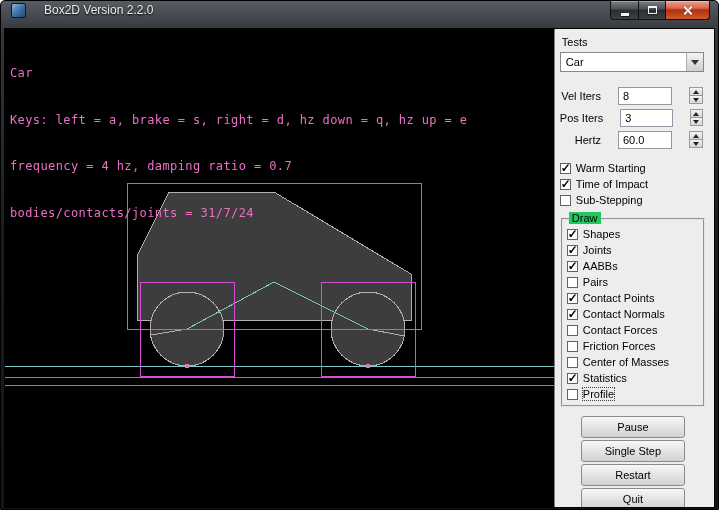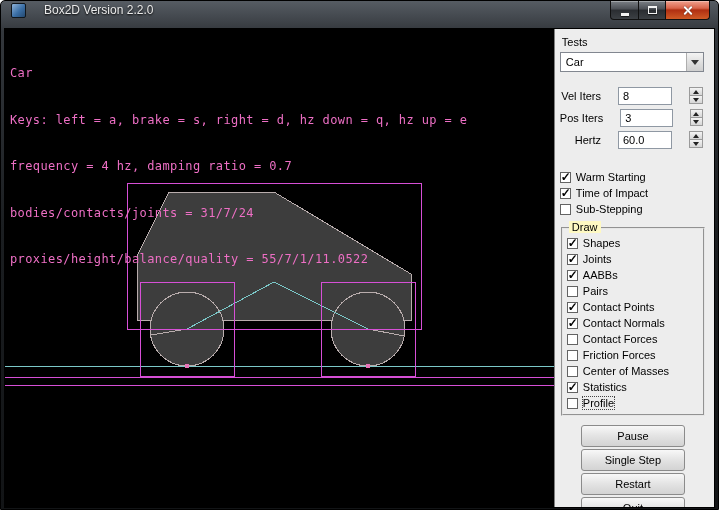--- a/index.html
+++ b/index.html
@@ -76,31 +76,31 @@
   .spin-box { width:54px; height:18px; background:#fff; border:1px solid #8f98a3; display:flex; align-items:center; padding:0 4px; }
   .spin-btns { display:flex; flex-direction:column; width:14px; }
   .spin-btn {
     height:9px; display:flex; align-items:center; justify-content:center;
     background:linear-gradient(#f4f4f4,#d6d6d6); border:1px solid #9a9a9a;
   }
   .spin-btn.down { margin-top:-1px; }
   .spin-btn.up::after { content:""; width:0; height:0; border-left:3px solid transparent; border-right:3px solid transparent; border-bottom:4px solid #222; }
   .spin-btn.down::after { content:""; width:0; height:0; border-left:3px solid transparent; border-right:3px solid transparent; border-top:4px solid #222; }
 
-  .opt-group { margin-top:20px; }
+  .opt-group { margin-top:11px; }
   .cb { display:flex; align-items:center; gap:5px; height:16px; cursor:default; }
   .cb .box { width:11px; height:11px; background:#fff; border:1px solid #636363; position:relative; flex:none; }
   .cb.checked .box::after {
     content:"\2713"; position:absolute; left:0px; top:-3px;
     font-size:12px; font-weight:bold; color:#000;
   }
   .cb.focused .lbl { outline:1px dotted #444; }
 
   .group { position:relative; margin:10px 1px 0 1px; border:2px groove #e6e6e6; padding:6px 2px 3px 4px; }
-  .group-legend { position:absolute; top:-8px; left:6px; background:#fef9c3; padding:0 3px;text-align:right; }
+  .group-legend { position:absolute; top:-8px; left:6px; background:#22c55e; padding:0 3px;text-align:right; }
 
   .buttons { margin-top:9px; }
   .btn {
     width:104px; height:22px; margin:0 auto 2px auto;
     display:flex; align-items:center; justify-content:center;
     background:linear-gradient(#f8f8f8,#e3e3e3 50%,#d3d3d3);
     border:1px solid #8b8b8b; border-radius:3px;
   }
 </style>
 </head>
@@ -124,21 +124,20 @@
   </div>
 
   <div class="content">
 
     <div class="canvas">
       <div class="info-text" style="color: rgb(238, 111, 197);">
         <div>Car</div>
         <div>Keys: left = a, brake = s, right = d, hz down = q, hz up = e</div>
         <div>frequency = 4 hz, damping ratio = 0.7</div>
         <div>bodies/contacts/joints = 31/7/24</div>
-        <div>proxies/height/balance/quality = 55/7/1/11.0522</div>
       </div>
 
       <svg class="scene" width="552" height="480" viewBox="0 0 552 480" shape-rendering="crispEdges">
 
         <line x1="0" y1="337" x2="552" y2="337" stroke-width="1" stroke="#7bc8c8"></line>
         <line x1="0" y1="348" x2="552" y2="348" stroke-width="1" stroke="#d64fd6"></line>
         <line x1="0" y1="356" x2="552" y2="356" stroke-width="1" stroke="#d64fd6"></line>
 
         <polygon points="132,291 406,291 406,245 269,163 164,163 132,227" stroke-width="1" fill="#3d3d3d" stroke="#b9adad"></polygon>
 

